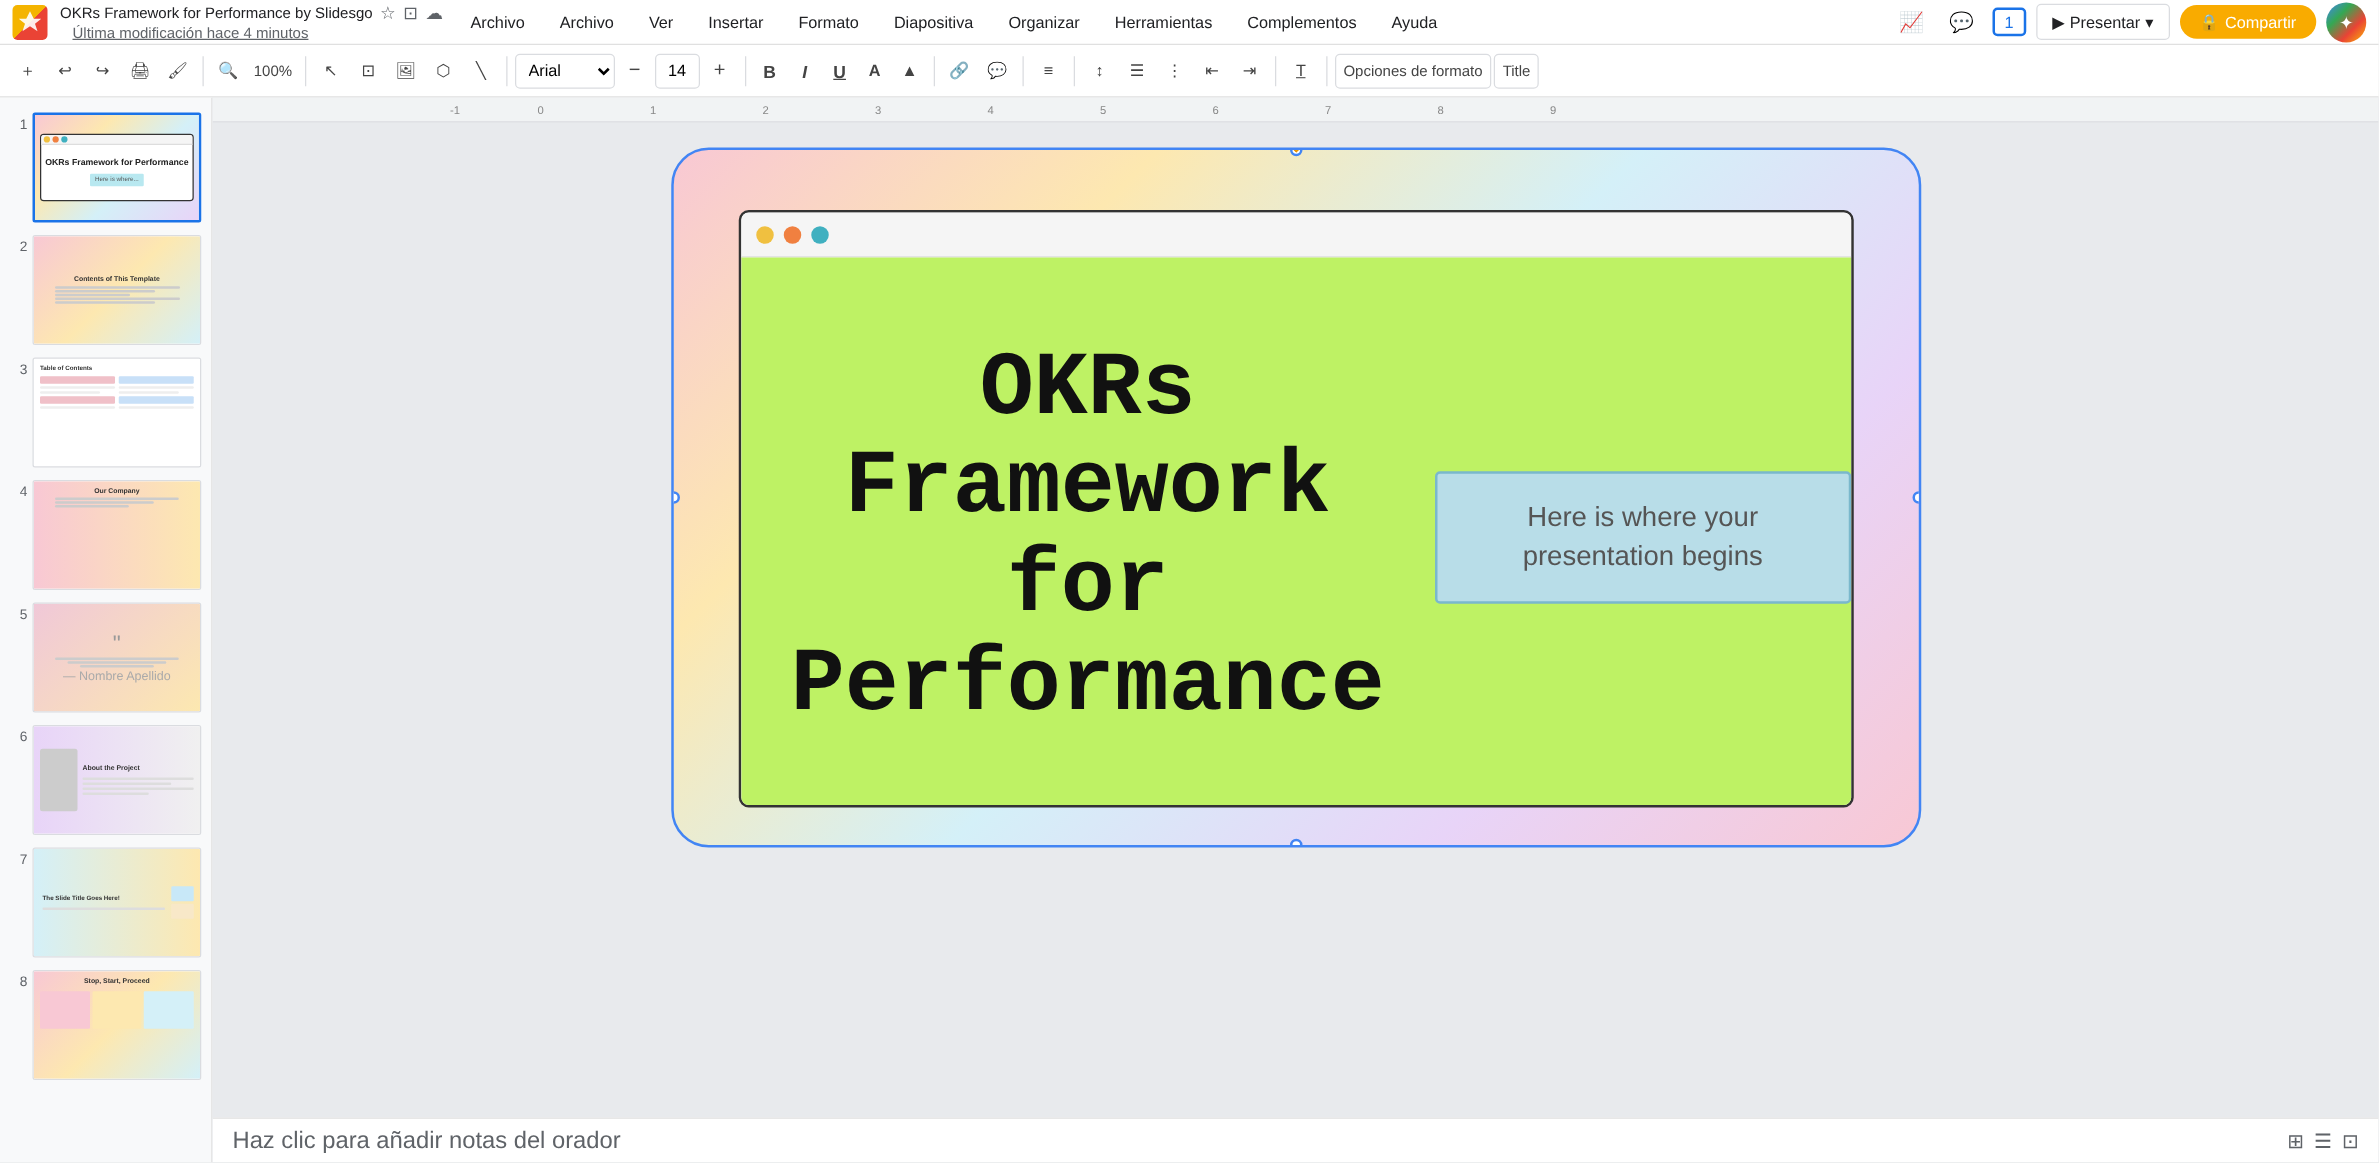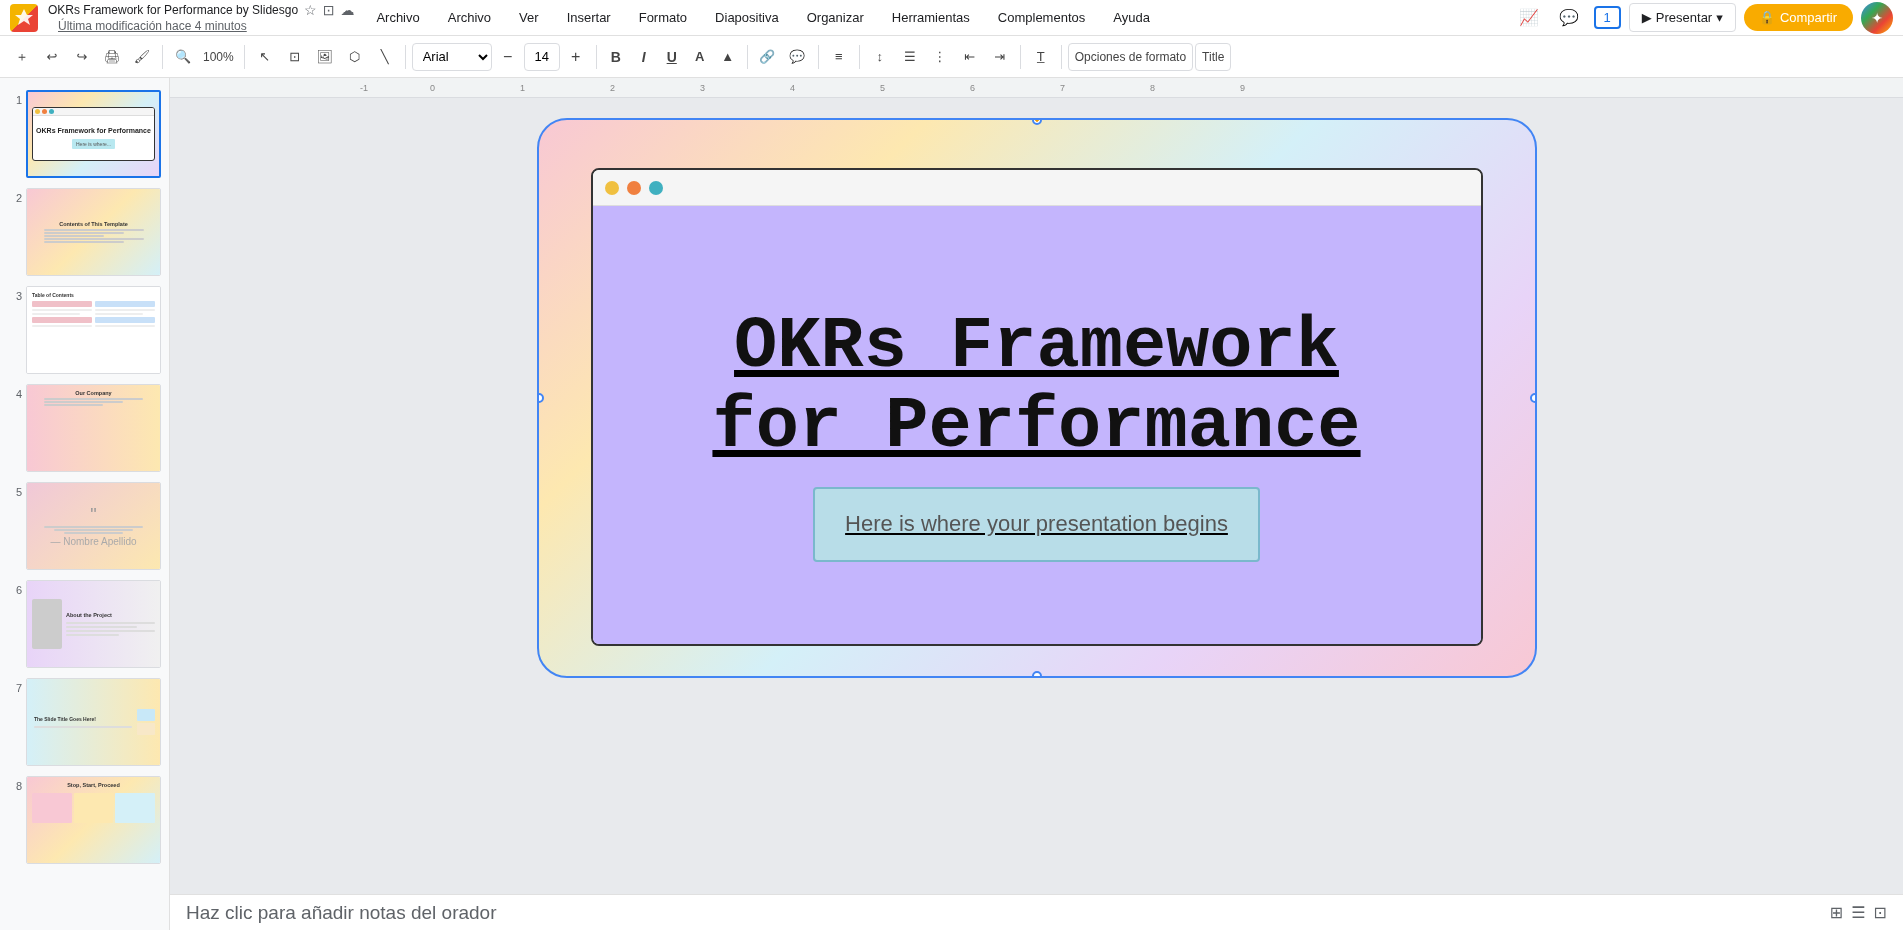--- a/index.html
+++ b/index.html
@@ -214,25 +214,24 @@
       overflow: hidden;
     }
     #browser-header {
       height: 36px; background: #f5f5f5; border-bottom: 1px solid #ddd;
       display: flex; align-items: center; padding: 0 12px; gap: 8px;
     }
     .browser-dot {
       width: 14px; height: 14px; border-radius: 50%;
     }
     #browser-content {
-      background: #c4b5fd;
-      display: flex; flex-direction: column; align-items: center; justify-content: center;
+      background: #bef264;
+      display: flex; flex-direction: row; align-items: center; justify-content: center;
       position: relative;
       height: calc(100% - 36px);
-      text-decoration: underline;
     }
     .slide-main-title {
       font-family: 'Courier New', monospace;
       font-size: 72px; font-weight: 900;
       color: #111;
       text-align: center;
       line-height: 1.1;
       padding: 20px 40px 10px;
     }
     .presentation-begins-box {

